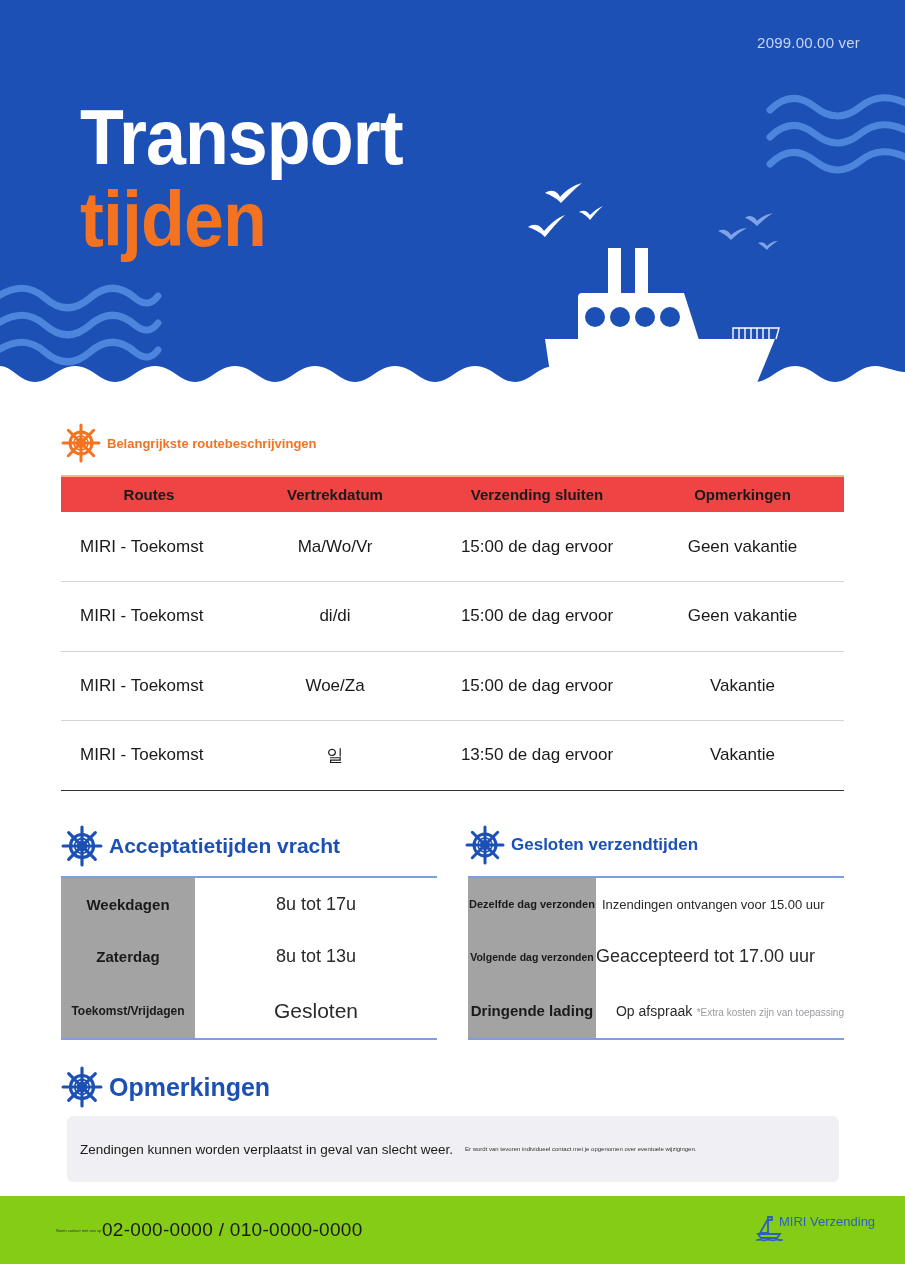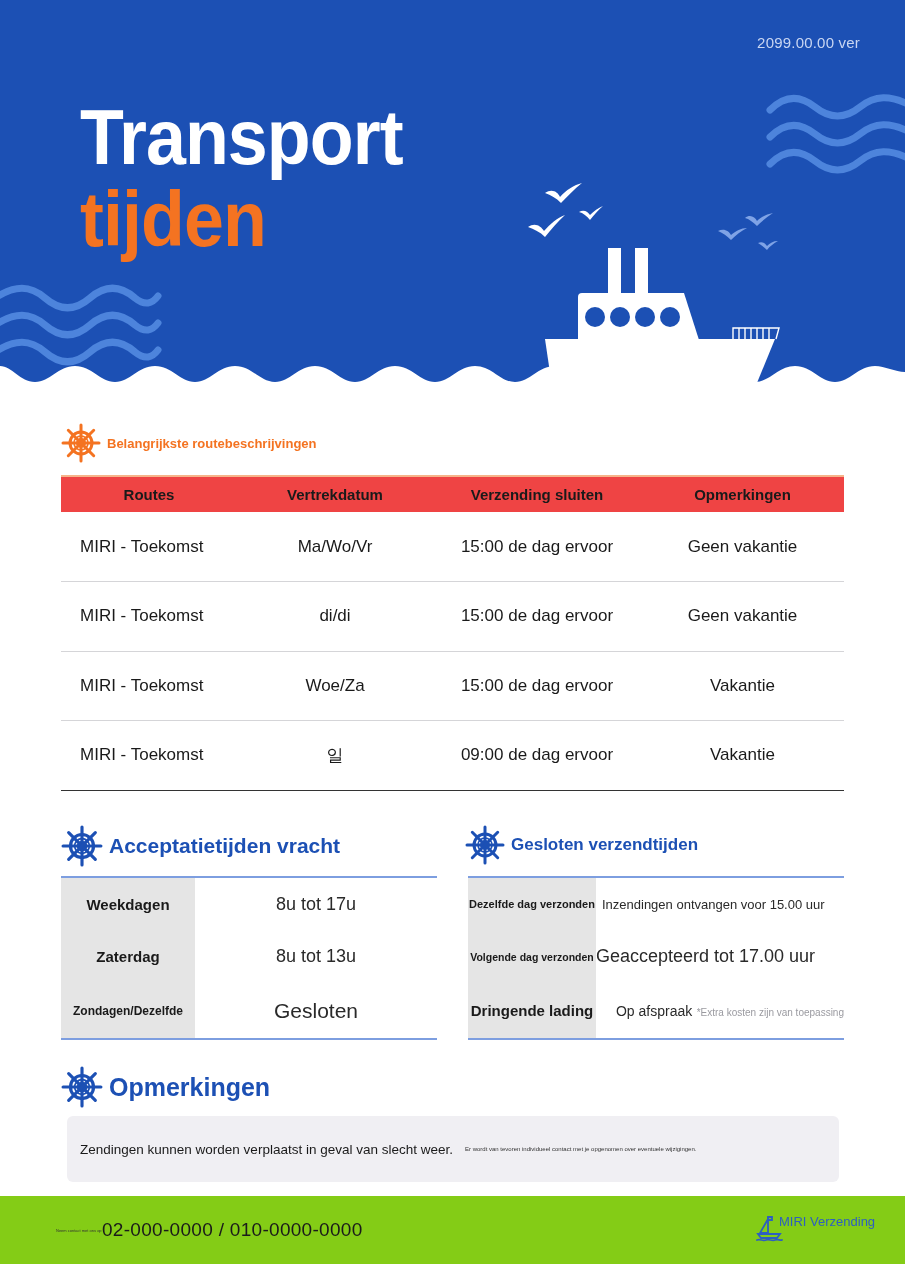--- a/index.html
+++ b/index.html
@@ -21,21 +21,21 @@
   
   .routes-table { position: absolute; left: 61px; top: 475px; width: 783px; border-collapse: collapse; }
   .routes-table th { background: #ef4444; font-size: 15px; font-weight: bold; height: 36px; border-top: 2px solid #f6b48a; color: #1a1a1a; }
   .routes-table td { font-size: 17px; height: 69.5px; text-align: center; border-bottom: 1px solid #d5d5d8; color: #1a1a1a; }
   .routes-table tr:last-child td { border-bottom: 1.5px solid #333; }
   .routes-table td:first-child { text-align: left; padding-left: 19px; }
 
   
   .info-table { position: absolute; border-collapse: collapse; border-top: 2px solid #7d9ee0; border-bottom: 2px solid #7d9ee0; }
   .info-table td { height: 53px; }
-  .info-table td.k { background: #e5e5e5; font-weight: bold; text-align: center; color: #1a1a1a; }
+  .info-table td.k { background: #a3a3a3; font-weight: bold; text-align: center; color: #1a1a1a; }
   .info-table td.v { text-align: center; color: #2a2a2a; }
 
   
   .notes-box { position: absolute; left: 67px; top: 1116px; width: 772px; height: 66px; background: #f0eff3; border-radius: 6px; display: flex; align-items: center; padding-left: 13px; }
   .notes-main { font-size: 13.5px; color: #1a1a1a; }
   .notes-small { font-size: 6px; color: #333; margin-left: 12px; }
 
   
   .footer { position: absolute; left: 0; top: 1196px; width: 905px; height: 68px; background: #84cc16; }
   .footer .tiny { position: absolute; left: 56px; top: 32px; font-size: 4px; color: #333; white-space: nowrap; width: 46px; overflow: hidden; }
@@ -142,21 +142,21 @@
     </tr>
     <tr>
       <td>MIRI - Toekomst</td>
       <td>Woe/Za</td>
       <td>15:00 de dag ervoor</td>
       <td>Vakantie</td>
     </tr>
     <tr>
       <td>MIRI - Toekomst</td>
       <td>일</td>
-      <td>09:00 de dag ervoor</td>
+      <td>13:50 de dag ervoor</td>
       <td>Vakantie</td>
     </tr>
   </tbody>
 </table>
 
 <div class="sec-head" style="left:61px; top:825px;">
   <svg class="helm" width="42" height="42" viewBox="0 0 40 40">
     <g stroke="#1c50b4" fill="none" stroke-width="3" stroke-linecap="round">
       <circle cx="20" cy="20" r="11"></circle>
       <circle cx="20" cy="20" r="3.5"></circle>
@@ -174,21 +174,21 @@
   <tbody>
       <tr>
     <td class="k" style="width:134px; font-size:15px; height:52px;">Weekdagen</td>
     <td class="v" style="font-size:18px;">8u tot 17u</td>
   </tr>
   <tr>
     <td class="k" style="font-size:15px; height:52px;">Zaterdag</td>
     <td class="v" style="font-size:18px;">8u tot 13u</td>
   </tr>
   <tr>
-    <td class="k" style="font-size:12px; height:56px;">Zondagen/Dezelfde</td>
+    <td class="k" style="font-size:12px; height:56px;">Toekomst/Vrijdagen</td>
     <td class="v" style="font-size:21px;">Gesloten</td>
   </tr>
 </tbody>
   </table>
 
 <div class="sec-head" style="left:465px; top:825px;">
   <svg class="helm" width="40" height="40" viewBox="0 0 40 40">
     <g stroke="#1c50b4" fill="none" stroke-width="3" stroke-linecap="round">
       <circle cx="20" cy="20" r="11"></circle>
       <circle cx="20" cy="20" r="3.5"></circle>

